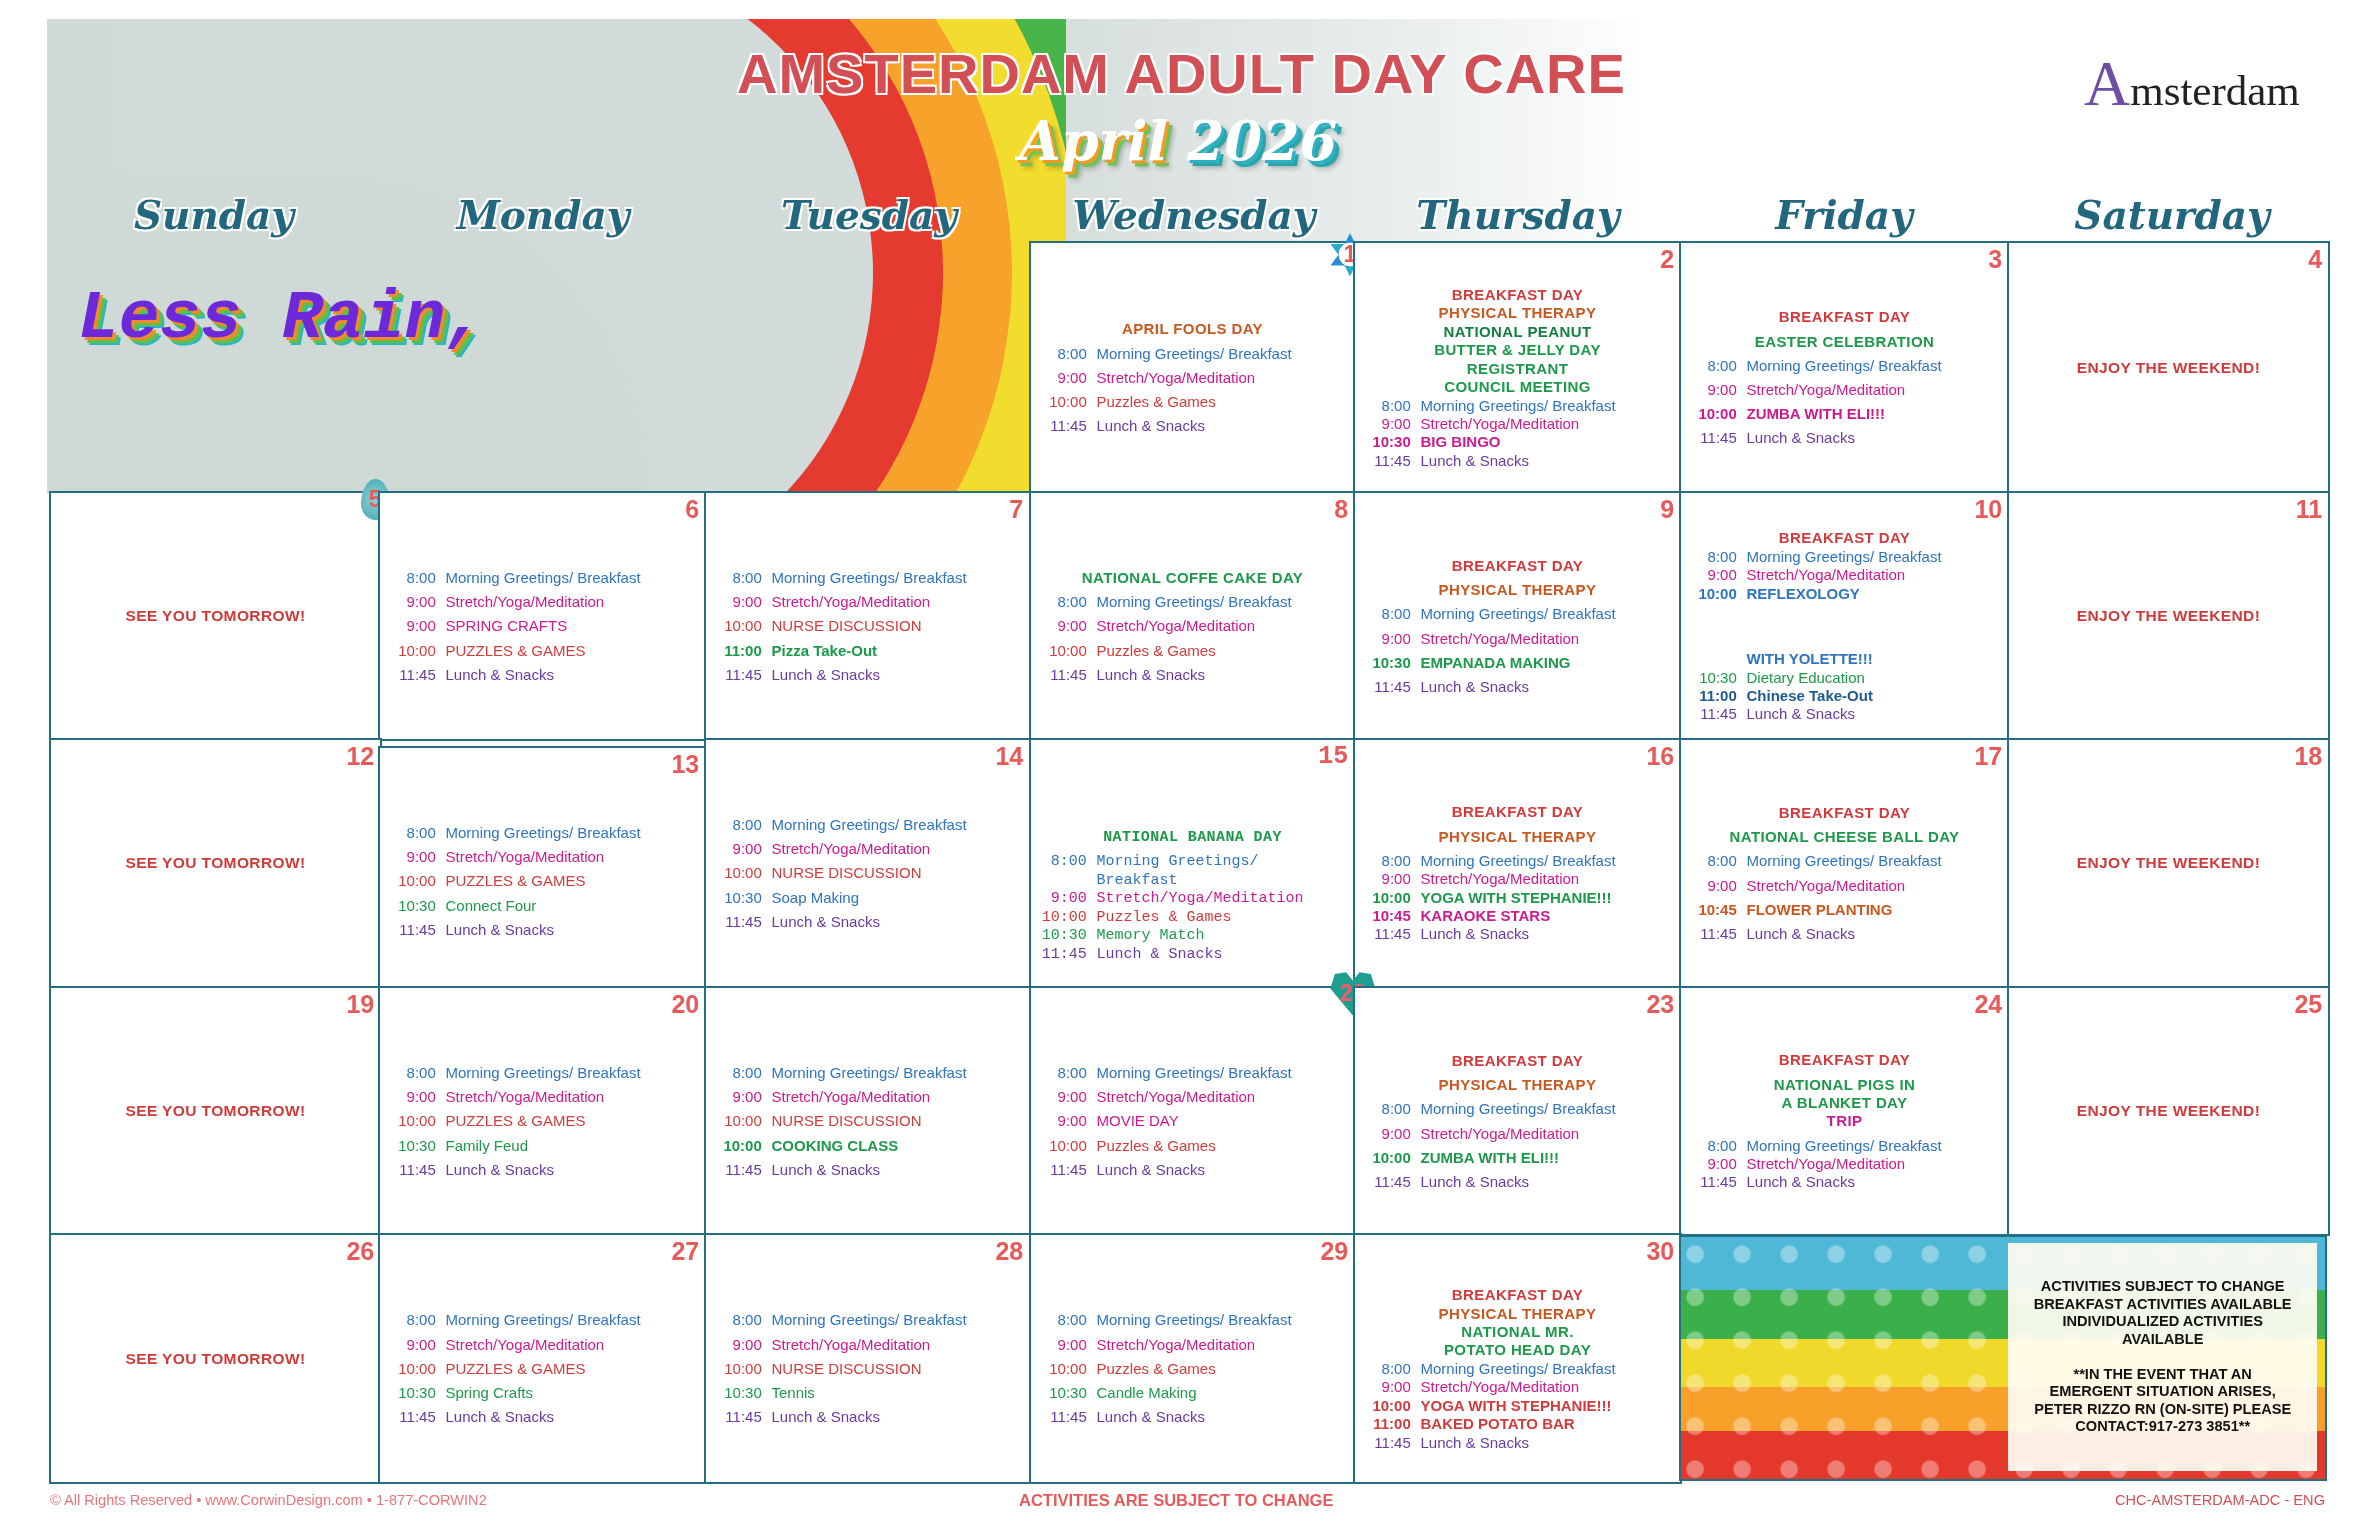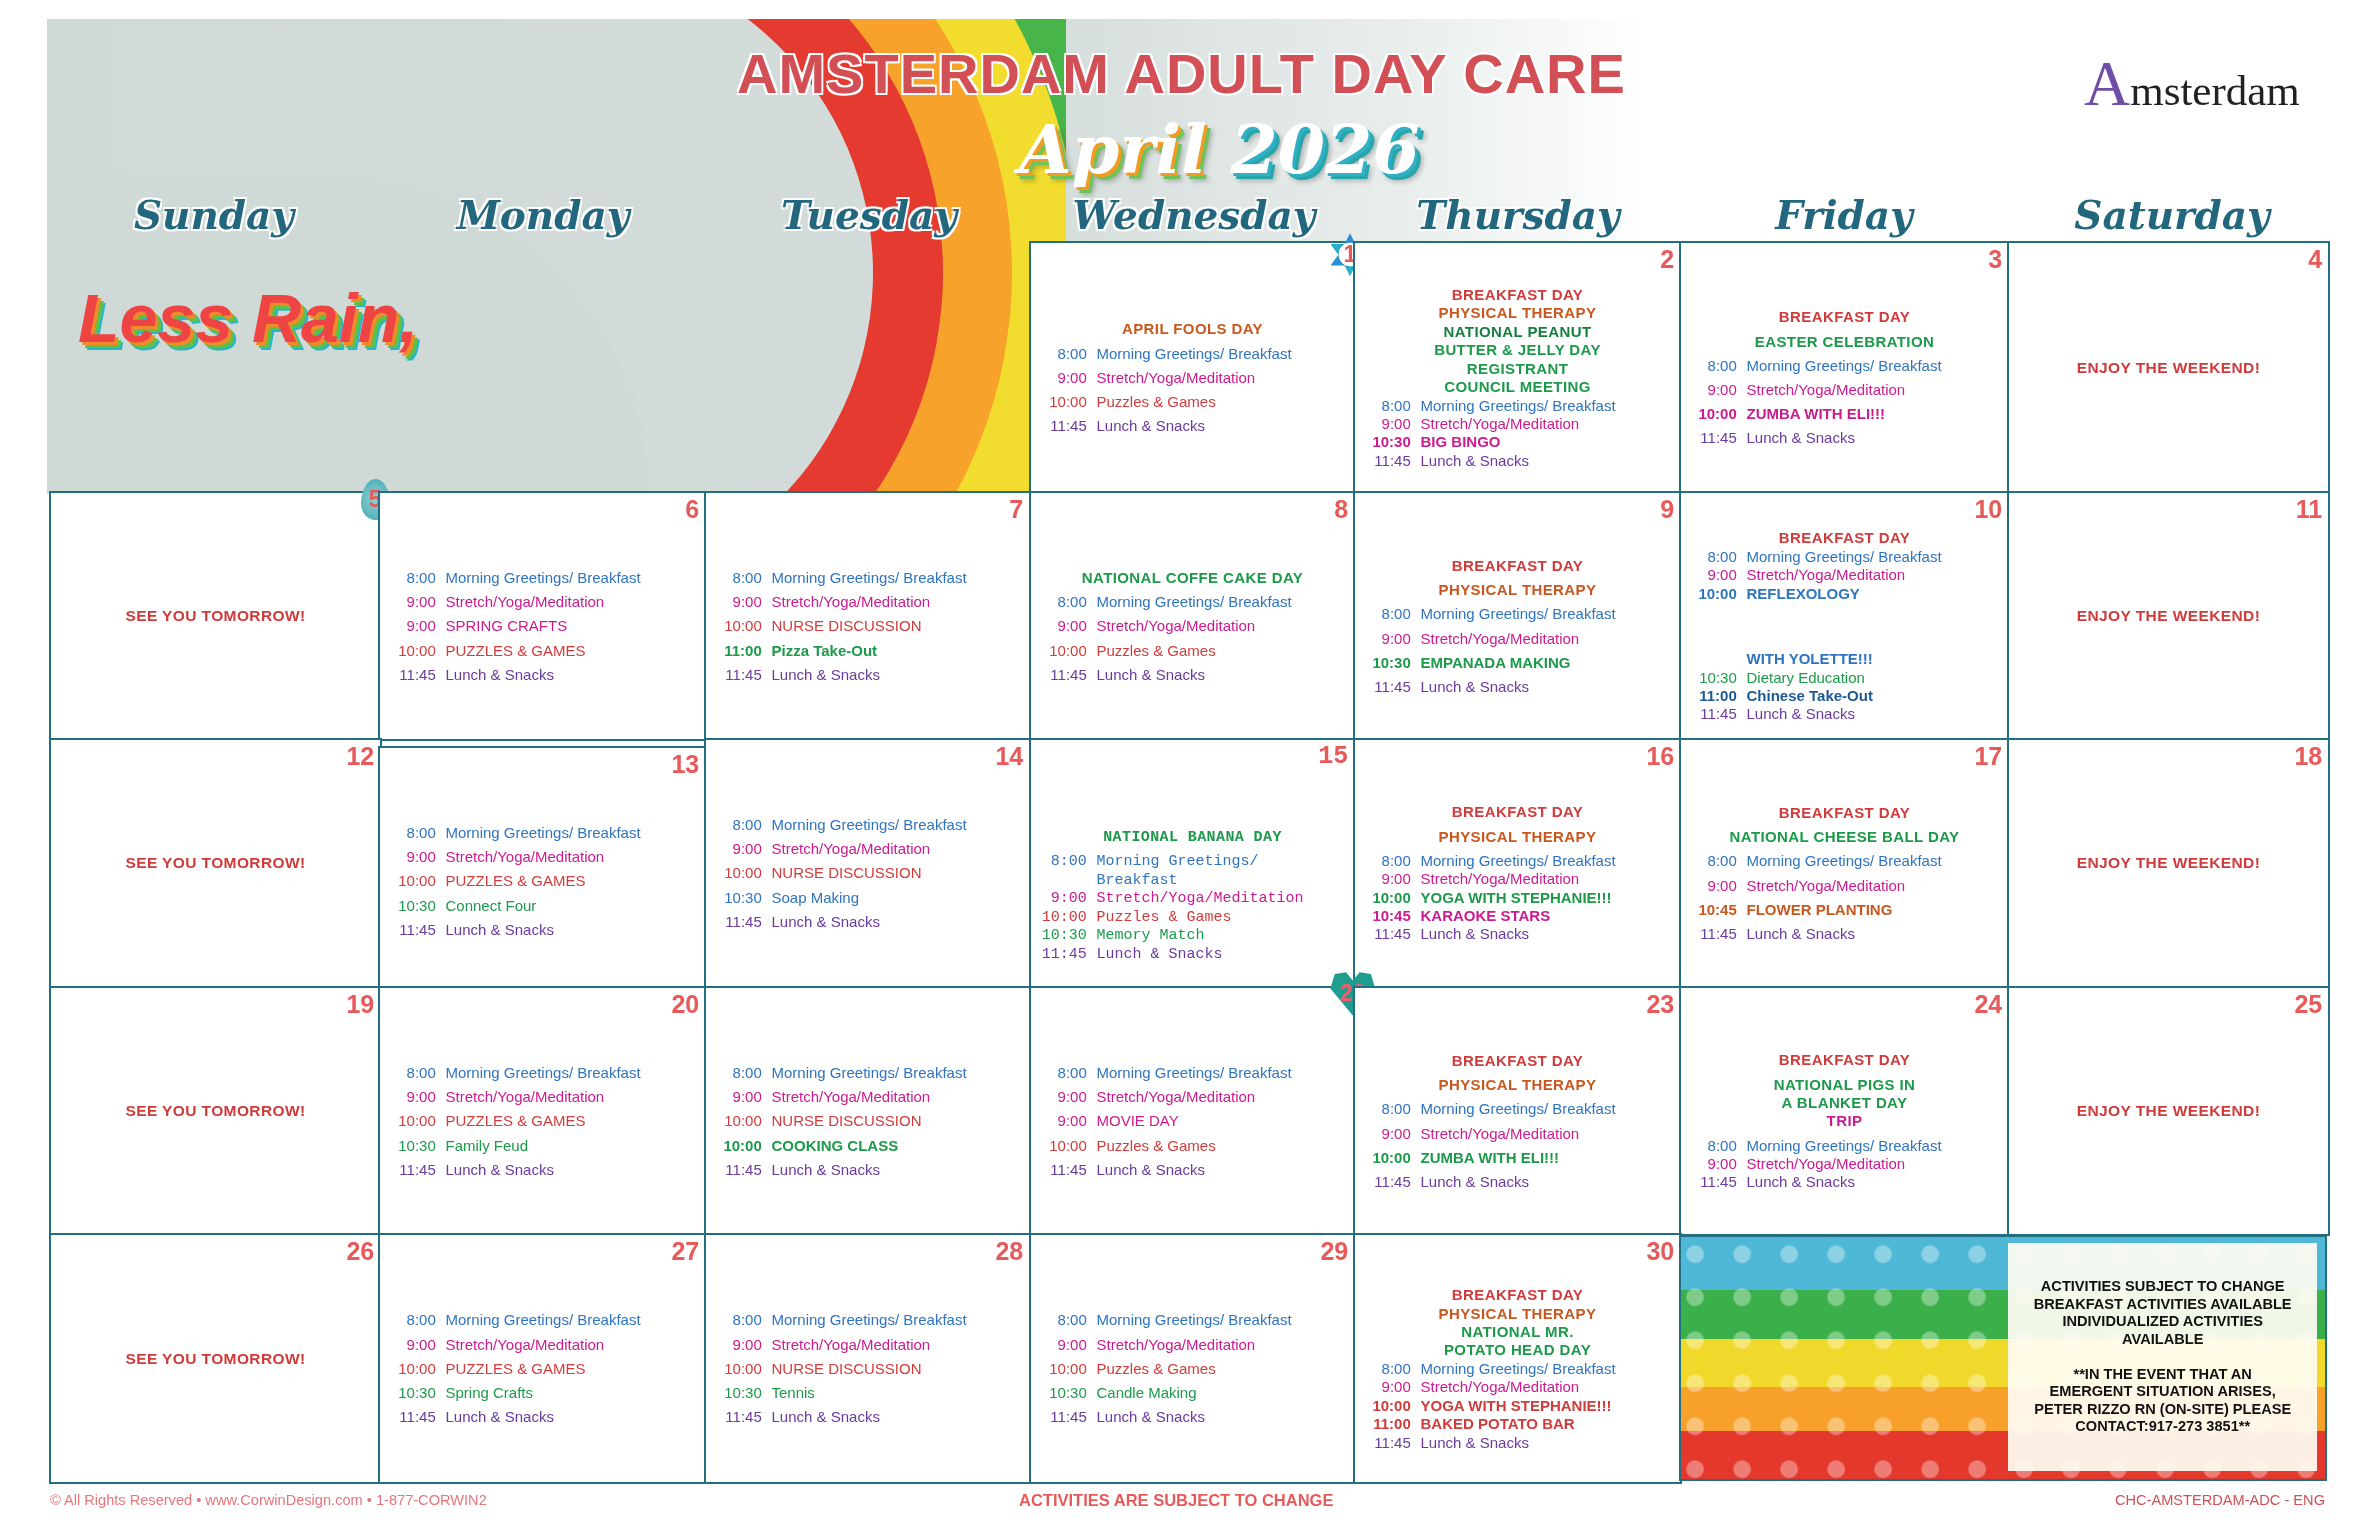--- a/index.html
+++ b/index.html
@@ -3,28 +3,28 @@
 <meta charset="utf-8">
 <style>
   html,body{margin:0;padding:0;}
   body{width:2375px;height:1537px;position:relative;background:#ffffff;overflow:hidden;font-family:"Liberation Sans",sans-serif;}
   .banner{position:absolute;left:47px;top:19.4px;width:1601px;height:475px;
     background:linear-gradient(90deg,#cfd9d6 0%,#d3dcda 60%,#e9eeed 85%,rgba(255,255,255,0) 100%);}
   .rainbow{position:absolute;left:47px;top:19.4px;width:1019px;height:475px;overflow:hidden;}
   .arc{position:absolute;border-radius:50%;border-style:solid;border-color:transparent;}
   .title{position:absolute;left:737px;top:41px;font-weight:bold;font-size:56px;color:#d14f55;letter-spacing:1px;
     text-shadow:1.9px 1.9px 0 #fff,-1.9px -1.9px 0 #fff,1.9px -1.9px 0 #fff,-1.9px 1.9px 0 #fff;}
-  .month{position:absolute;left:1019px;top:109px;font-family:"DejaVu Serif",serif;font-style:italic;font-weight:bold;font-size:68px;color:#fff;
+  .month{position:absolute;left:1019px;top:109px;font-family:"DejaVu Serif",serif;font-style:italic;font-weight:bold;font-size:54px;color:#fff;
     text-shadow:2.9px 2.9px 0 #f39a23,5.8px 5.8px 0 #6fc35a,7.8px 7.8px 5.8px rgba(0,0,0,.25);}
   .month .yr{text-shadow:2.9px 2.9px 0 #2fb0c5,5.8px 5.8px 0 #28a6a9,7.8px 7.8px 5.8px rgba(0,0,0,.25);}
   .logo{position:absolute;left:2084px;top:47px;font-family:"Liberation Serif",serif;font-size:43px;color:#222;}
   .logo .A{color:#6f4fa6;font-size:64px;}
   .dayname{position:absolute;top:192px;width:330px;text-align:center;font-family:"DejaVu Serif",serif;font-style:italic;font-weight:bold;
     font-size:39px;color:#22677d;text-shadow:1.9px 1.9px 0 #fff,-1.9px -1.9px 0 #fff,1.9px -1.9px 0 #fff,-1.9px 1.9px 0 #fff;}
-  .slogan{position:absolute;left:78px;top:272px;font-family:Liberation Sans, sans-serif;font-style:italic;font-weight:bold;color:#ef4444;font-size:68px;line-height:93px;
+  .slogan{position:absolute;left:78px;top:272px;font-family:Liberation Mono, monospace;font-style:italic;font-weight:bold;color:#6d28d9;font-size:68px;line-height:93px;
     text-shadow:2.9px 2.9px 0 #f08a2a,5.8px 5.8px 0 #61c042,7.8px 7.8px 0 #2bb5c9;}
   .slogan .l2{padding-left:78px;display:block;}
   .cell{position:absolute;background:#fff;border:2.9px solid #236f82;box-sizing:border-box;}
   .dnum{position:absolute;right:5.8px;top:1.9px;font-weight:bold;font-size:25px;color:#e8595a;}
   .badge{position:absolute;right:-15.5px;top:-9.7px;width:39px;height:43px;display:flex;align-items:center;justify-content:center;font-weight:bold;font-size:23px;color:#e8595a;}
   .badge.star{background:radial-gradient(circle,#fff 40%,rgba(255,255,255,0) 42%),conic-gradient(from 0deg,#2a8bd4,#25b3c8,#2a8bd4,#25b3c8,#2a8bd4,#25b3c8,#2a8bd4);
     clip-path:polygon(50% 0,64% 25%,100% 25%,80% 50%,100% 75%,64% 75%,50% 100%,36% 75%,0 75%,20% 50%,0 25%,36% 25%);}
   .badge.egg{width:29px;height:41px;right:-9.7px;top:-13.6px;border-radius:50% 50% 50% 50%/60% 60% 40% 40%;background:radial-gradient(circle,#8fd0d2,#43a9b3);color:#e8595a;}
   .badge.heart{width:45px;height:45px;right:-21.3px;top:-17.5px;background:#1f9e8f;clip-path:polygon(50% 100%,0 40%,10% 8%,35% 4%,50% 22%,65% 4%,90% 8%,100% 40%);color:#f45b6c;}
   .content{position:absolute;left:0;right:0;top:29px;bottom:7.8px;display:flex;flex-direction:column;justify-content:center;padding:0 5.8px;}

